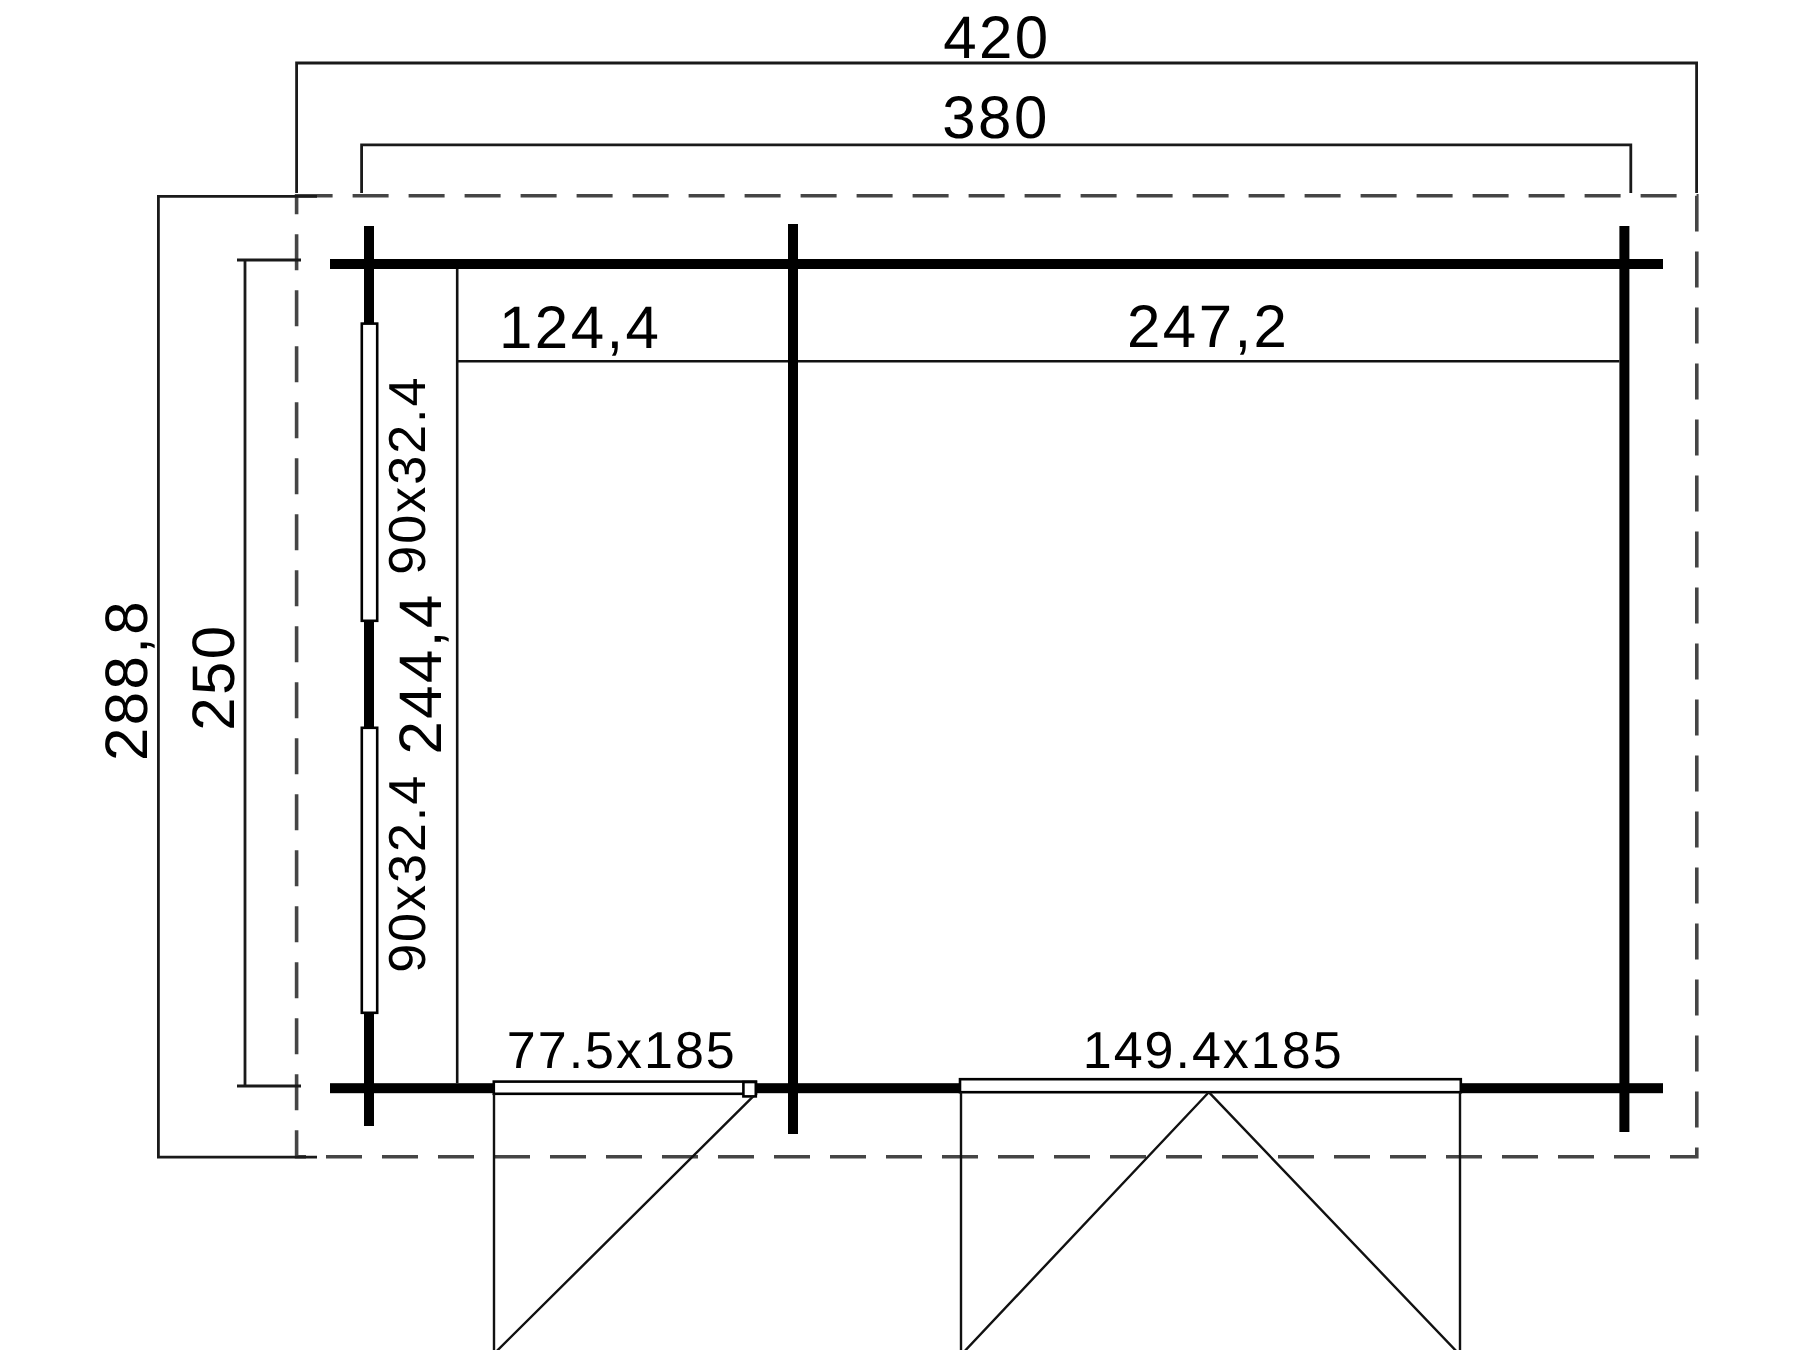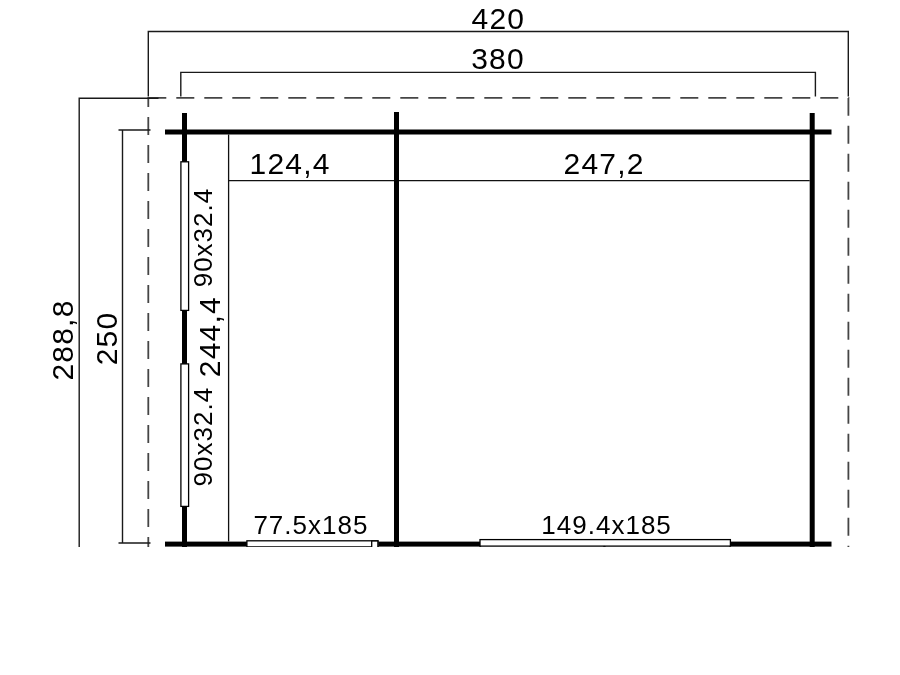--- a/index.html
+++ b/index.html
@@ -1,16 +1,16 @@
 <!DOCTYPE html>
 <html><head>
 <meta charset="utf-8">
 <style>
   html,body{margin:0;padding:0;background:#fff;}
-  #page{position:relative;width:900px;height:547px;overflow:hidden;background:#fff;}
+  #page{position:relative;width:900px;height:675px;overflow:hidden;background:#fff;}
   svg{position:absolute;left:0;top:0;}
   text{font-family:"Liberation Sans", sans-serif;fill:#000;}
 </style>
 </head>
 <body>
 
 <div id="page">
 <svg width="900" height="675" viewBox="0 0 900 675">
 
   <g>

